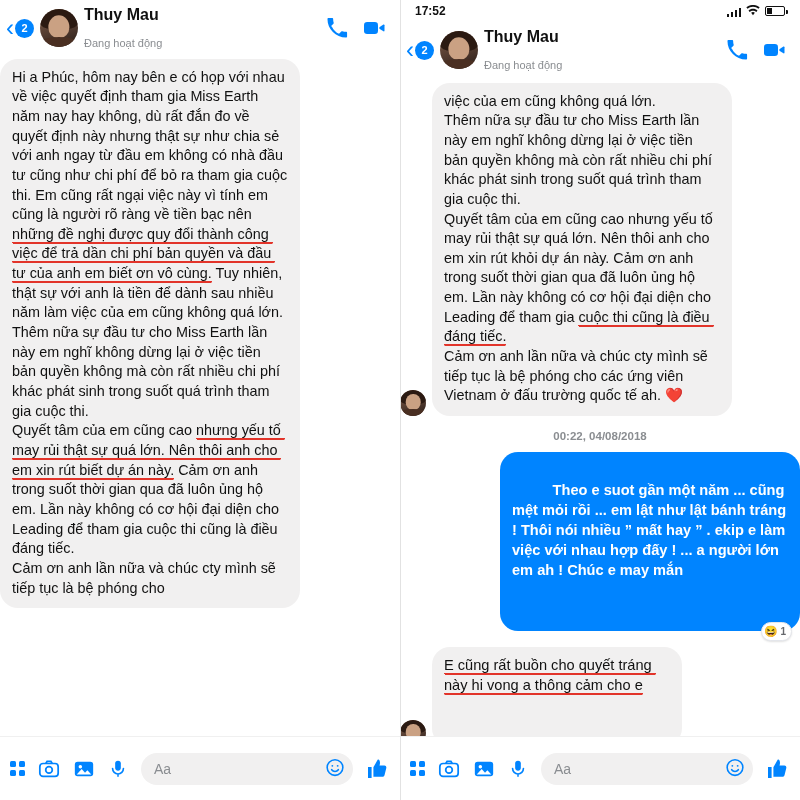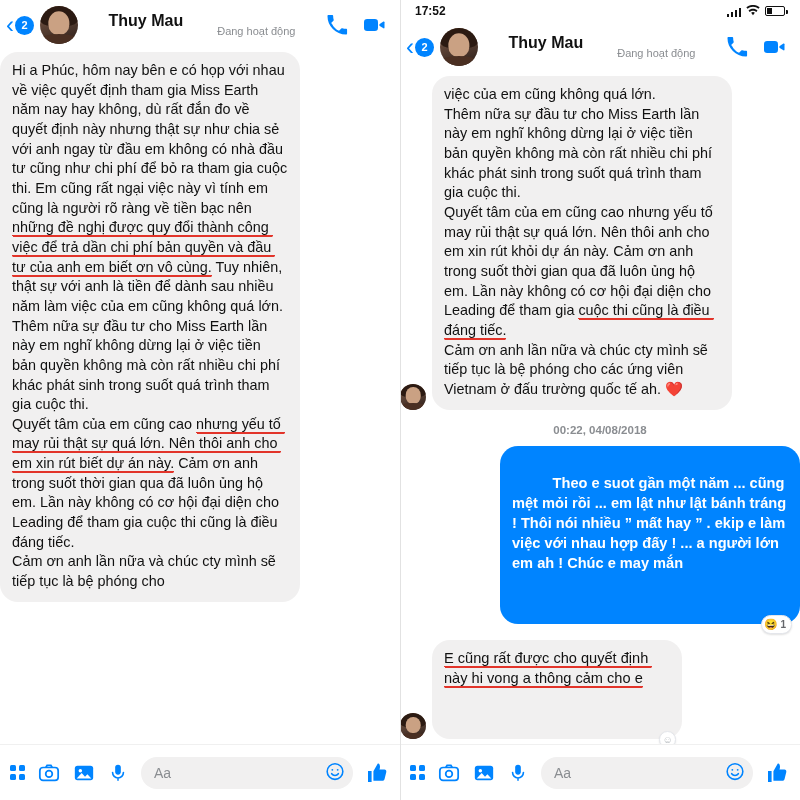--- a/index.html
+++ b/index.html
@@ -113,21 +113,21 @@
     background: #2b1a12;
     border-radius: 50% 50% 30% 30%;
   }
   .avatar .shoulder {
     position: absolute;
     left: -6%; right: -6%; bottom: -12%;
     height: 38%;
     background: #4a2f22;
     border-radius: 50% 50% 0 0;
   }
-  .hdr-text { display: flex; flex-direction: row; justify-content: center; flex: 1 1 auto; min-width: 0; gap: 34px; }
+  .hdr-text { display: flex; flex-direction: column; justify-content: center; flex: 1 1 auto; min-width: 0; }
   .hdr-name { font-size: 16px; font-weight: bold; color: #111; line-height: 1.15; }
   .hdr-status { font-size: 11px; color: #8a8d91; line-height: 1.2; margin-top: 13px; }
   .hdr-actions { display: flex; align-items: center; gap: 14px; flex: 0 0 auto; padding-right: 4px; }
   .icon-btn { color: #0084ff; display: flex; align-items: center; }
 
   
   .messages {
     position: relative;
     padding: 0 0;
     overflow: hidden;
@@ -227,21 +227,21 @@
     color: #bcc0c4;
     font-size: 10px;
     display: flex; align-items: center; justify-content: center;
     box-shadow: 0 1px 2px rgba(0,0,0,.1);
   }
 
   
   .composer {
     position: absolute;
     left: 0; right: 0; bottom: 0;
-    height: 56px;
+    height: 64px;
     background: #fff;
     border-top: 1px solid #f0f0f0;
     display: flex;
     align-items: center;
     padding: 0 10px;
     gap: 13px;
     justify-content: space-between;
   }
   .comp-icon { color: #0084ff; display: flex; align-items: center; justify-content: center; flex: 0 0 auto; }
   .input-pill {
@@ -437,21 +437,21 @@
           </span>
         </div>
       </div>
 
       <div class="row left" style="margin-top:16px;">
         <div class="msg-avatar">
           <span class="hair"></span>
             <span class="face"></span>
             <span class="shoulder"></span>
         </div>
-        <div class="bubble in" id="right-bubble-3" style="max-width:250px;"><u class="hl">E cũng rất được cho quyết định này hi vong a thông cảm cho e</u>
+        <div class="bubble in" id="right-bubble-3" style="max-width:250px;"><u class="hl">E cũng rất buồn cho quyết tráng này hi vong a thông cảm cho e</u>
           <span class="add-react">☺</span>
         </div>
       </div>
     </div>
 
     <div class="composer">
       <span class="comp-icon grid-ico">
           <span></span>
           <span></span>
           <span></span>

